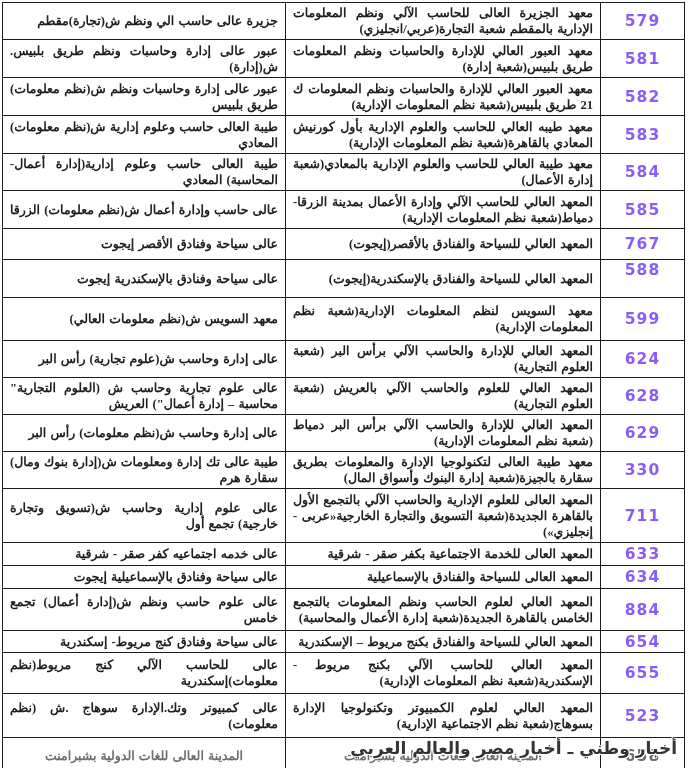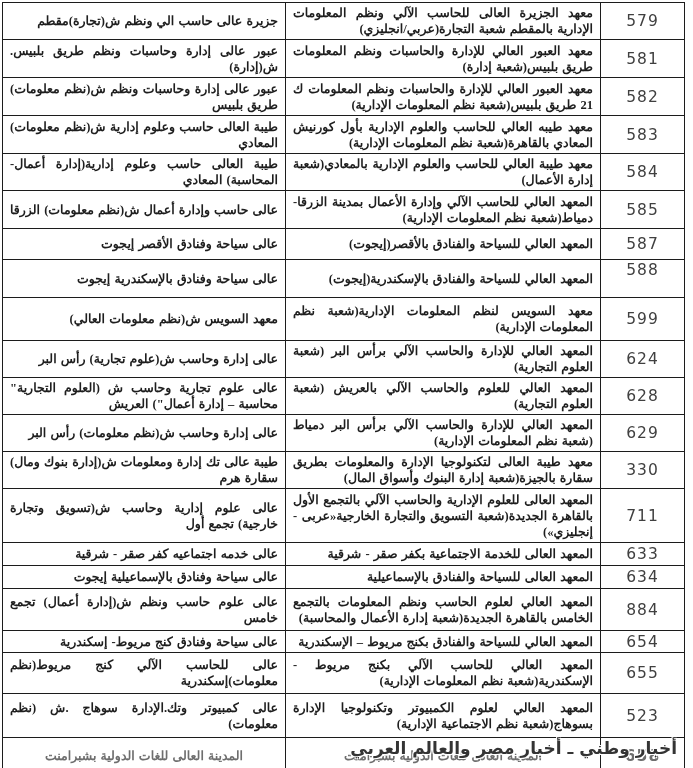--- a/index.html
+++ b/index.html
@@ -31,25 +31,25 @@
     line-height: 16px;
     font-weight: 600;
     color: #1e1e1e;
     text-align: justify;
     vertical-align: middle;
     overflow: hidden;
     word-spacing: 1px;
   }
   td.code {
     font-family: "DejaVu Sans", "Liberation Sans", sans-serif;
-    font-weight: normal;
+    font-weight: bold;
     font-size: 15.5px;
     letter-spacing: 1px;
     text-align: center;
-    color: #404040;
+    color: #8b5cf6;
     direction: ltr;
   }
   
   tbody tr:nth-child(1)  { height: 36px; }
   tbody tr:nth-child(2)  { height: 38px; }
   tbody tr:nth-child(3)  { height: 38px; }
   tbody tr:nth-child(4)  { height: 38px; }
   tbody tr:nth-child(5)  { height: 37px; }
   tbody tr:nth-child(6)  { height: 38px; }
   tbody tr:nth-child(7)  { height: 31px; }
@@ -131,21 +131,21 @@
     <td class="abbr">طيبة العالى حاسب وعلوم إدارية(إدارة أعمال- المحاسبة) المعادي</td>
   </tr>
 
   <tr>
     <td class="code">585</td>
     <td class="name">المعهد العالي للحاسب الآلي وإدارة الأعمال بمدينة الزرقا- دمياط(شعبة نظم المعلومات الإدارية)</td>
     <td class="abbr">عالى حاسب وإدارة أعمال ش(نظم معلومات) الزرقا</td>
   </tr>
 
   <tr>
-    <td class="code">587</td>
+    <td class="code">767</td>
     <td class="name">المعهد العالي للسياحة والفنادق بالأقصر(إيجوت)</td>
     <td class="abbr">عالى سياحة وفنادق الأقصر إيجوت</td>
   </tr>
 
   <tr>
     <td class="code">588</td>
     <td class="name">المعهد العالي للسياحة والفنادق بالإسكندرية(إيجوت)</td>
     <td class="abbr">عالى سياحة وفنادق بالإسكندرية إيجوت</td>
   </tr>
 

